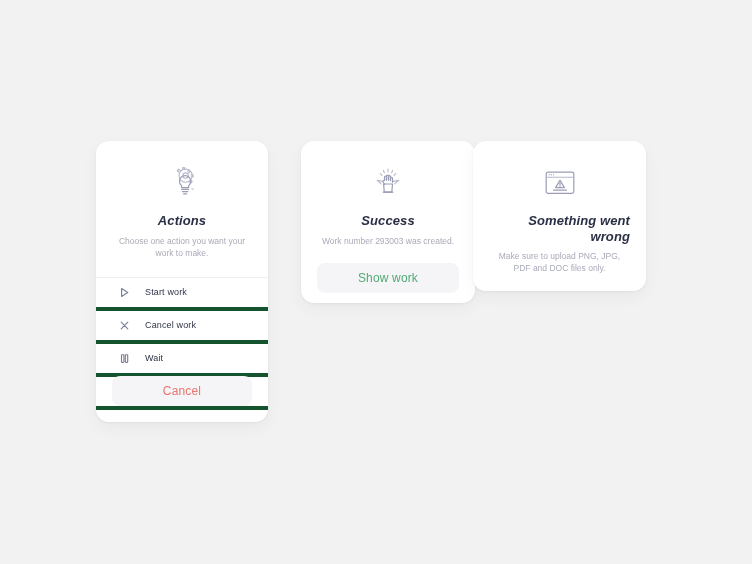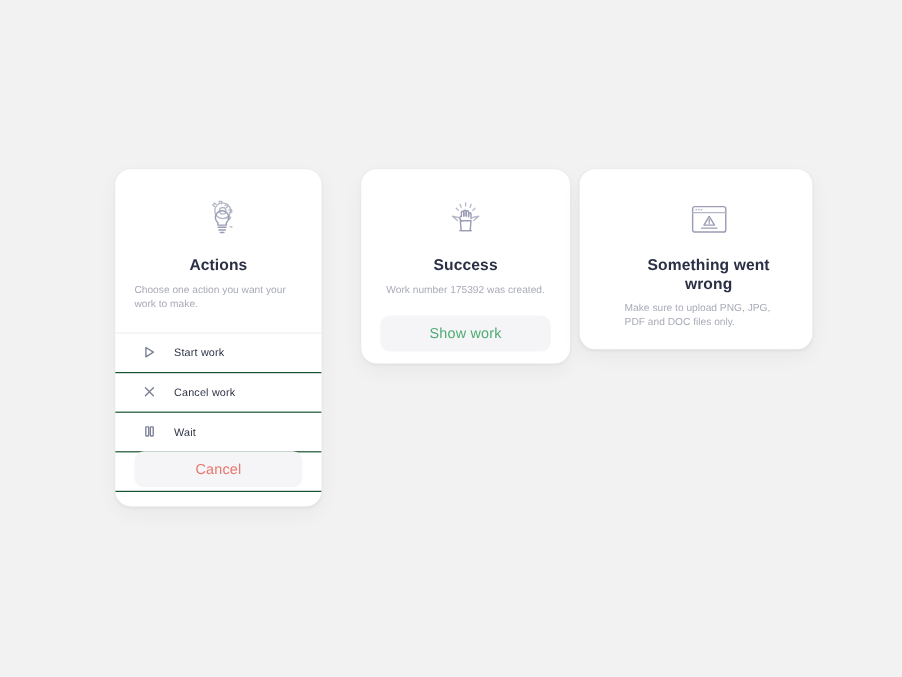--- a/index.html
+++ b/index.html
@@ -14,59 +14,60 @@
 
   .card{
     position:absolute;
     background:#ffffff;
     border-radius:13px;
     box-shadow:0 1px 3px rgba(16,20,50,.05), 0 6px 18px rgba(16,20,50,.045);
     overflow:hidden;
   }
   #card-actions{left:96px;top:141px;width:172px;height:281px;}
   #card-success{left:301px;top:141px;width:174px;height:162px;}
-  #card-error{left:483px;top:141px;width:173px;height:150px;padding-left:21px;}
+  #card-error{left:473px;top:141px;width:173px;height:150px;}
 
   .card-head{
     padding:21px 16px 0;
     display:flex;flex-direction:column;align-items:center;
   }
   .illus{
     width:44px;height:42px;
     display:flex;align-items:center;justify-content:center;
     margin-bottom:9px;
   }
   .illus svg{display:block;}
 
   .title{
     font-size:13px;
     font-weight:bold;
     color:#2b2f45;
     letter-spacing:.1px;
     margin:0 0 6px;
-    text-align:center;
+    text-align:right;
     line-height:1.2;
+    font-style:italic;
   }
   .subtitle{
     font-size:8.5px;
     color:#a9abb8;
-    text-align:left;
+    text-align:center;
     line-height:1.42;
     margin:0;
     max-width:150px;
   }
   #card-error .subtitle{max-width:140px;}
 
   
   .list{margin-top:18px;border-top:1px solid #efeff2;}
   .row{
     display:flex;align-items:center;
     height:33px;
     padding:0 0 0 22px;
-    border-bottom:1px solid #14532d;
+    border-bottom:4px solid #14532d;
     cursor:pointer;
     box-sizing:border-box;
   }
   .row .rowicon{
     width:13px;height:13px;
     display:flex;align-items:center;justify-content:center;
     margin-right:14px;
     flex:none;
   }
   .row .rowlabel{
@@ -202,21 +203,21 @@
 
           <path class="ln-thin" d="M10.6 13.4L5.0 12.2l4.2 3.6"></path>
           <path class="ln-thin" d="M21.4 13.4L27.0 12.2l-4.2 3.6"></path>
 
           <path class="ln" d="M11.6 16.0h8.9l-.7 8.2h-7.5z"></path>
           <path class="ln" d="M11.2 24.2h9.7"></path>
         </svg>
       </div>
 
       <div class="title">Success</div>
-      <div class="subtitle">Work number 175392 was created.</div>
+      <div class="subtitle">Work number 293003 was created.</div>
     </div>
 
     <div class="btn btn-soft" id="show-work-btn">Show work</div>
 
     <div class="btn btn-ghost" id="no-thanks-btn">No, thanks</div>
   </div>
 
   <div class="card" id="card-error">
     <div class="card-head">
 

